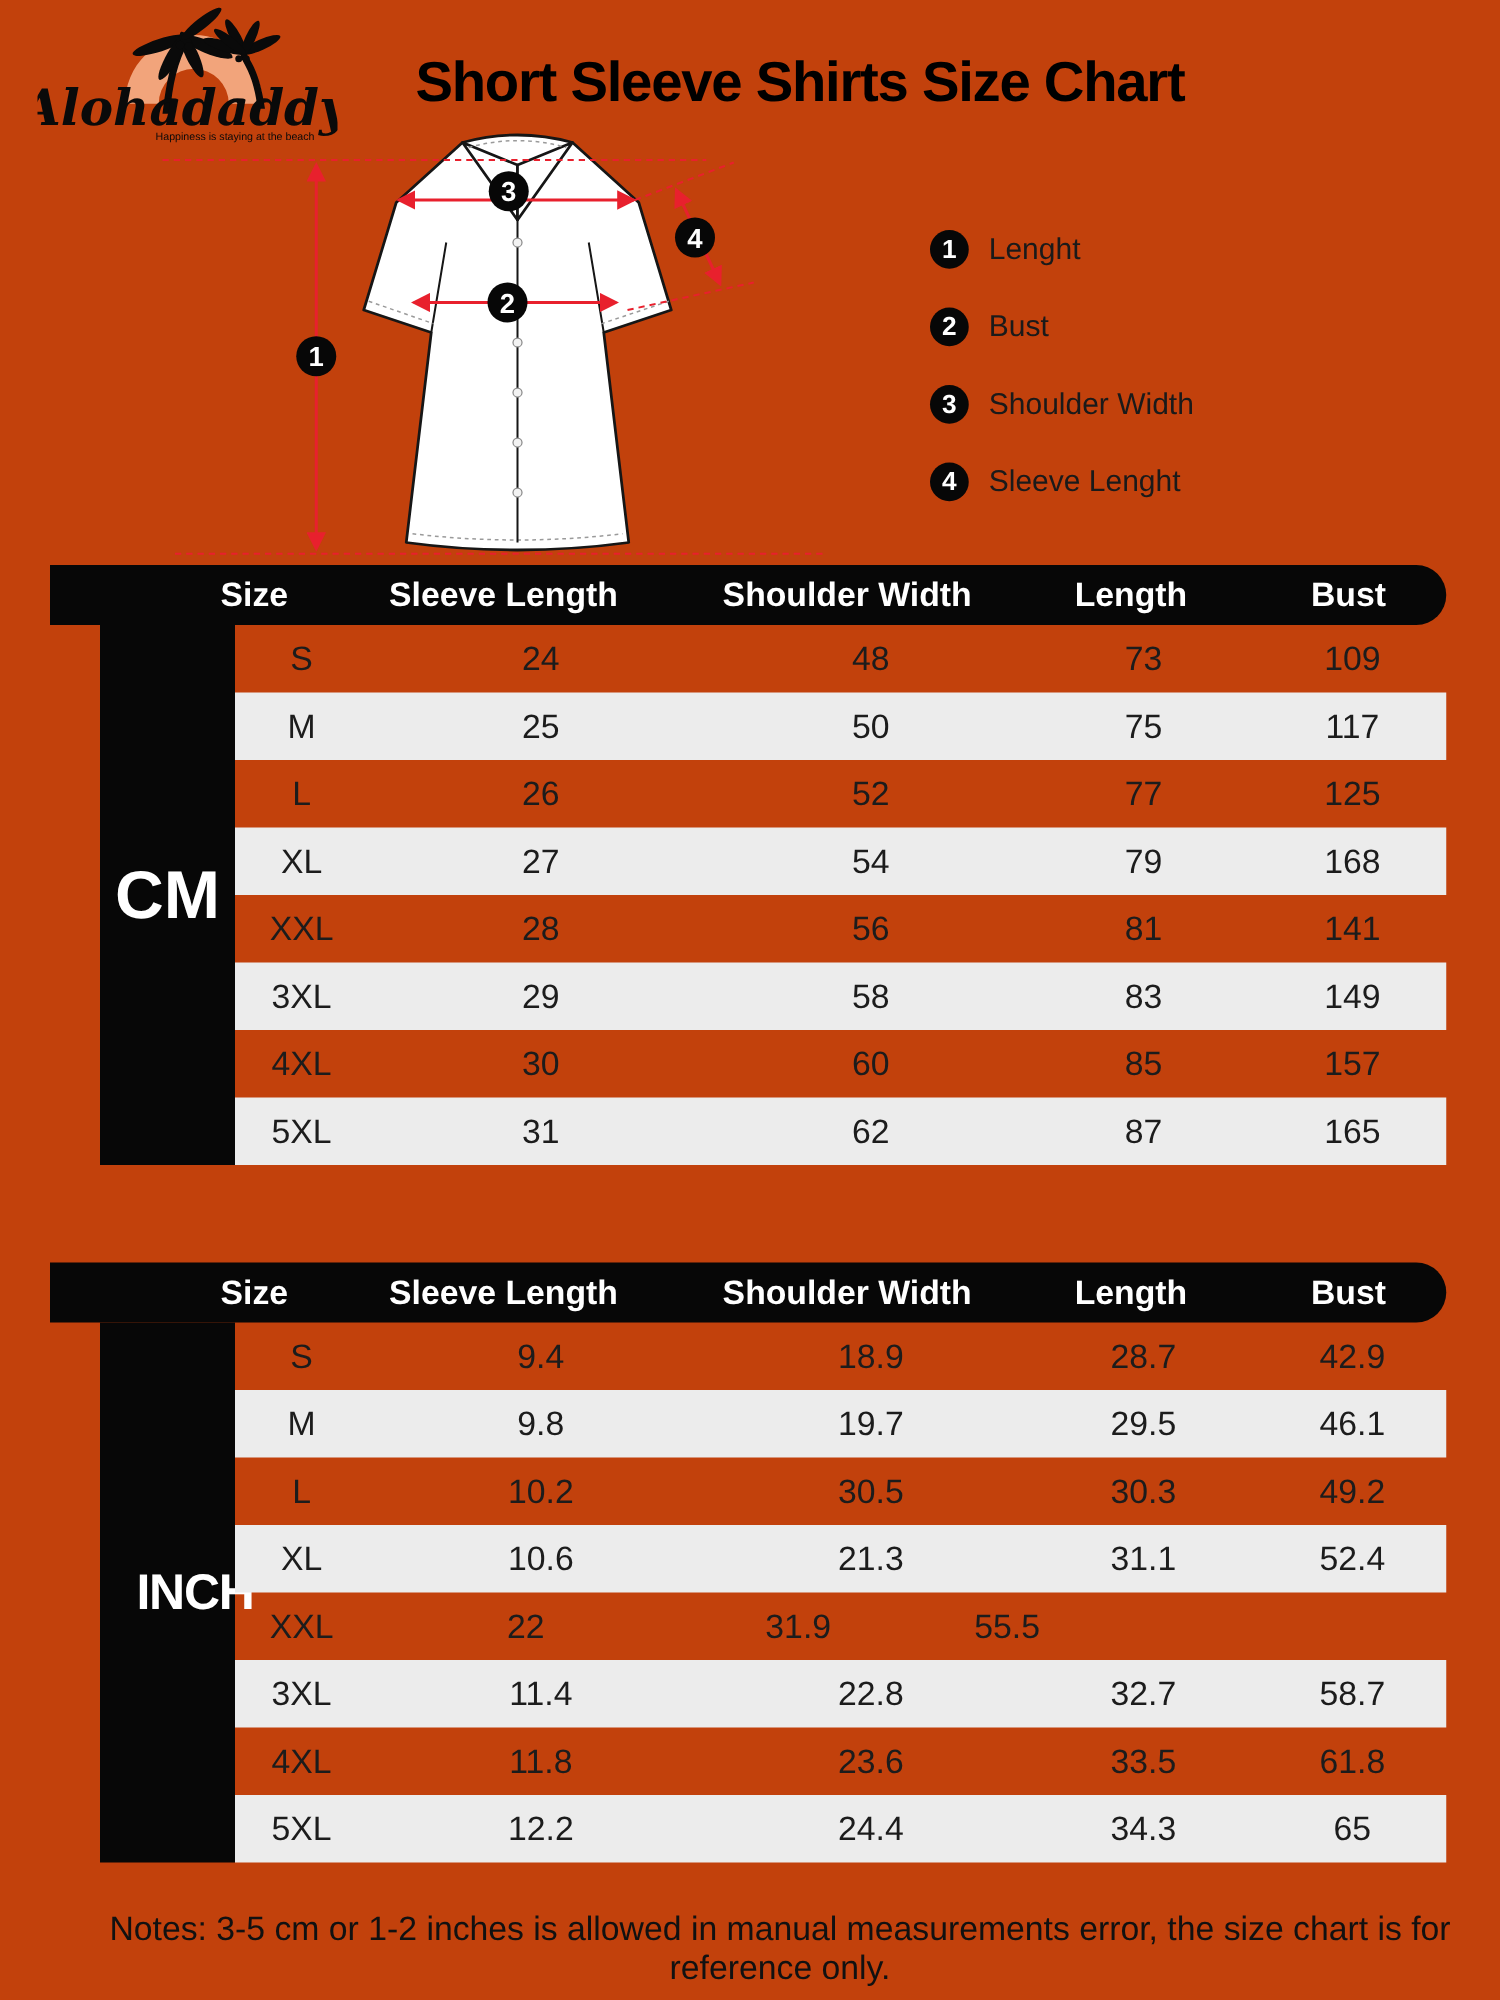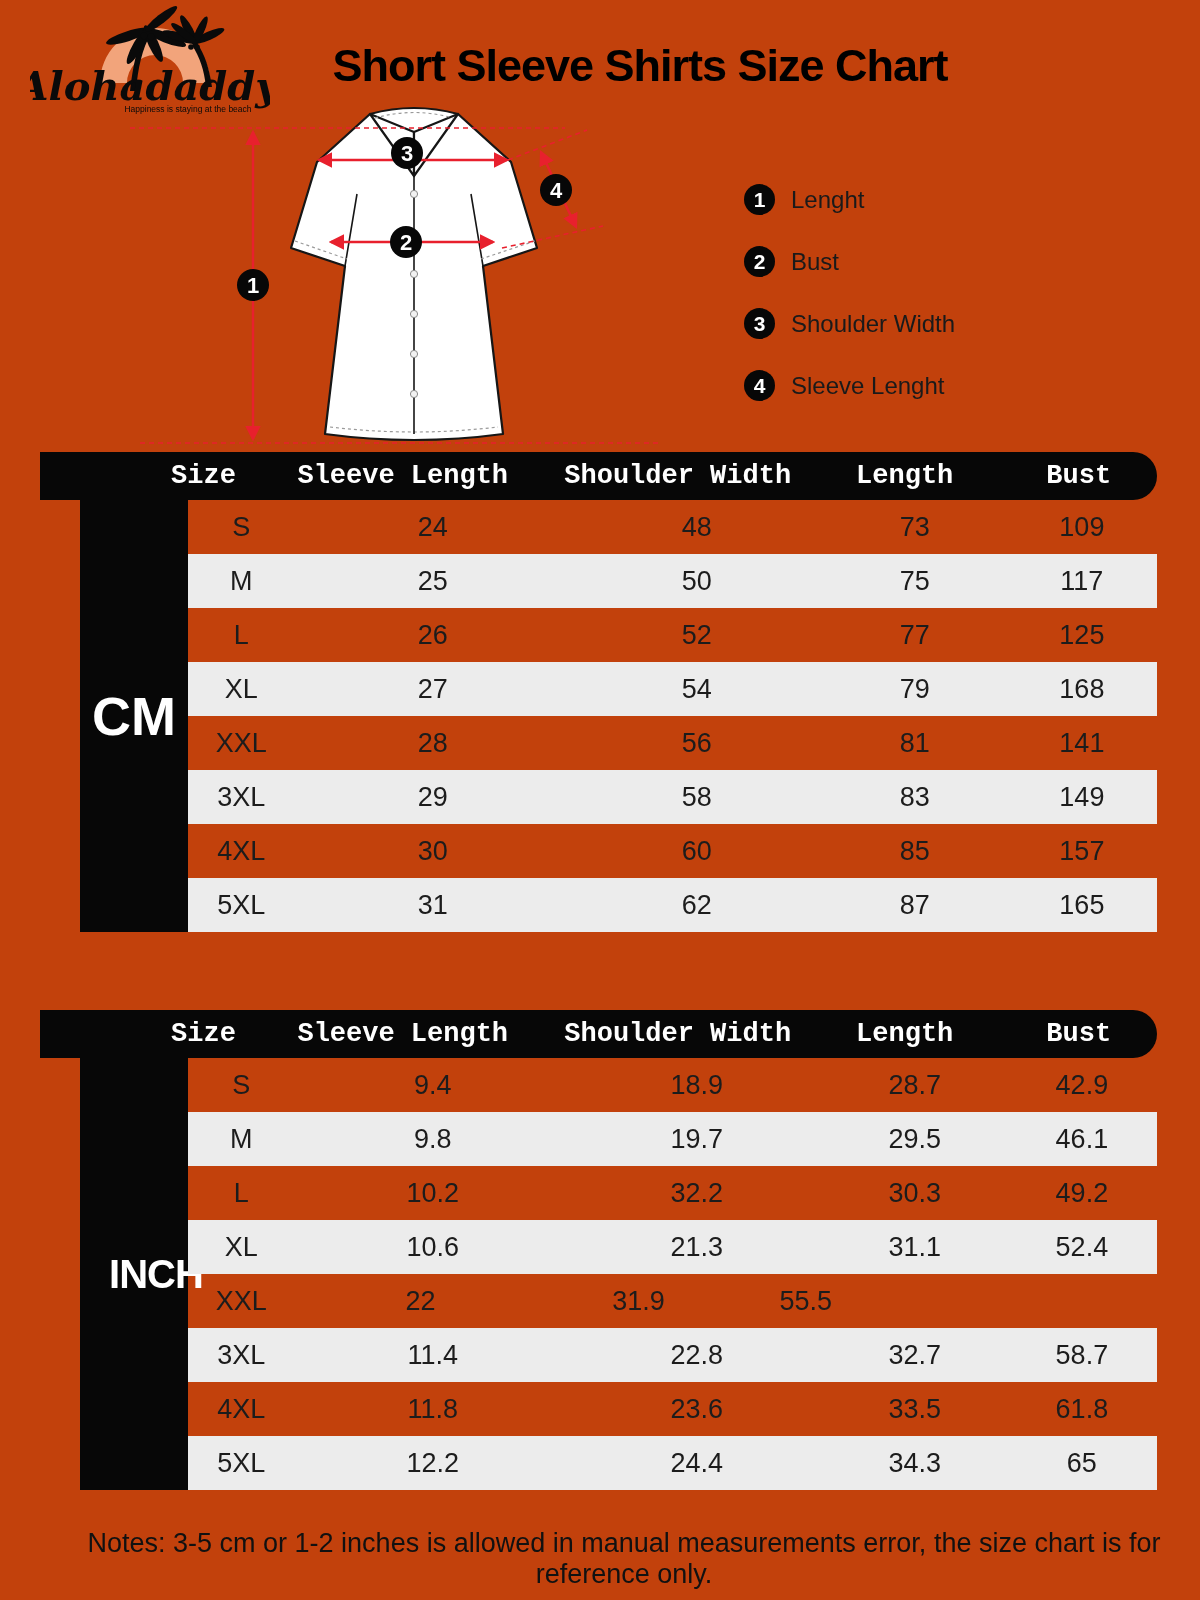--- a/index.html
+++ b/index.html
@@ -37,21 +37,21 @@
   .legend-bullet{width:31px;height:31px;border-radius:50%;background:var(--black);color:#fff;
                  display:flex;align-items:center;justify-content:center;
                  font-size:21px;font-weight:bold;}
   .legend-label{font-size:24px;color:#1a1a1a;}
 
   
   .size-table{position:absolute;left:40px;width:1117px;}
   .cm-table{top:452px;}
   .inch-table{top:1010px;}
   .thead{height:48px;background:var(--black);border-radius:0 24px 24px 0;
-         display:flex;align-items:center;color:#fff;font-weight:bold;font-size:27px;font-family:Liberation Mono, monospace;}
+         display:flex;align-items:center;color:#fff;font-weight:bold;font-size:27px;}
   .side-spacer{width:108px;flex:0 0 108px;}
   .hcells{flex:1;display:flex;height:100%;align-items:center;}
   .tbody{display:flex;}
   .unit-cell{width:108px;flex:0 0 108px;background:var(--black);color:#fff;
              display:flex;align-items:center;justify-content:center;font-weight:bold;margin-left:40px;}
   .cm-table .unit-cell{font-size:54px;}
   .inch-table .unit-cell{font-size:40px;letter-spacing:-1px;padding-left:44px;}
   .rows{flex:1;}
   .trow{height:54px;display:flex;align-items:center;font-size:27px;color:#1c1c1c;}
   .trow:nth-child(even){background:var(--row-alt);}
@@ -287,21 +287,21 @@
           <div class="trow">
             <div class="tcell c0">M</div>
             <div class="tcell c1">9.8</div>
             <div class="tcell c2">19.7</div>
             <div class="tcell c3">29.5</div>
             <div class="tcell c4">46.1</div>
           </div>
           <div class="trow">
             <div class="tcell c0">L</div>
             <div class="tcell c1">10.2</div>
-            <div class="tcell c2">32.2</div>
+            <div class="tcell c2">30.5</div>
             <div class="tcell c3">30.3</div>
             <div class="tcell c4">49.2</div>
           </div>
           <div class="trow">
             <div class="tcell c0">XL</div>
             <div class="tcell c1">10.6</div>
             <div class="tcell c2">21.3</div>
             <div class="tcell c3">31.1</div>
             <div class="tcell c4">52.4</div>
           </div>

